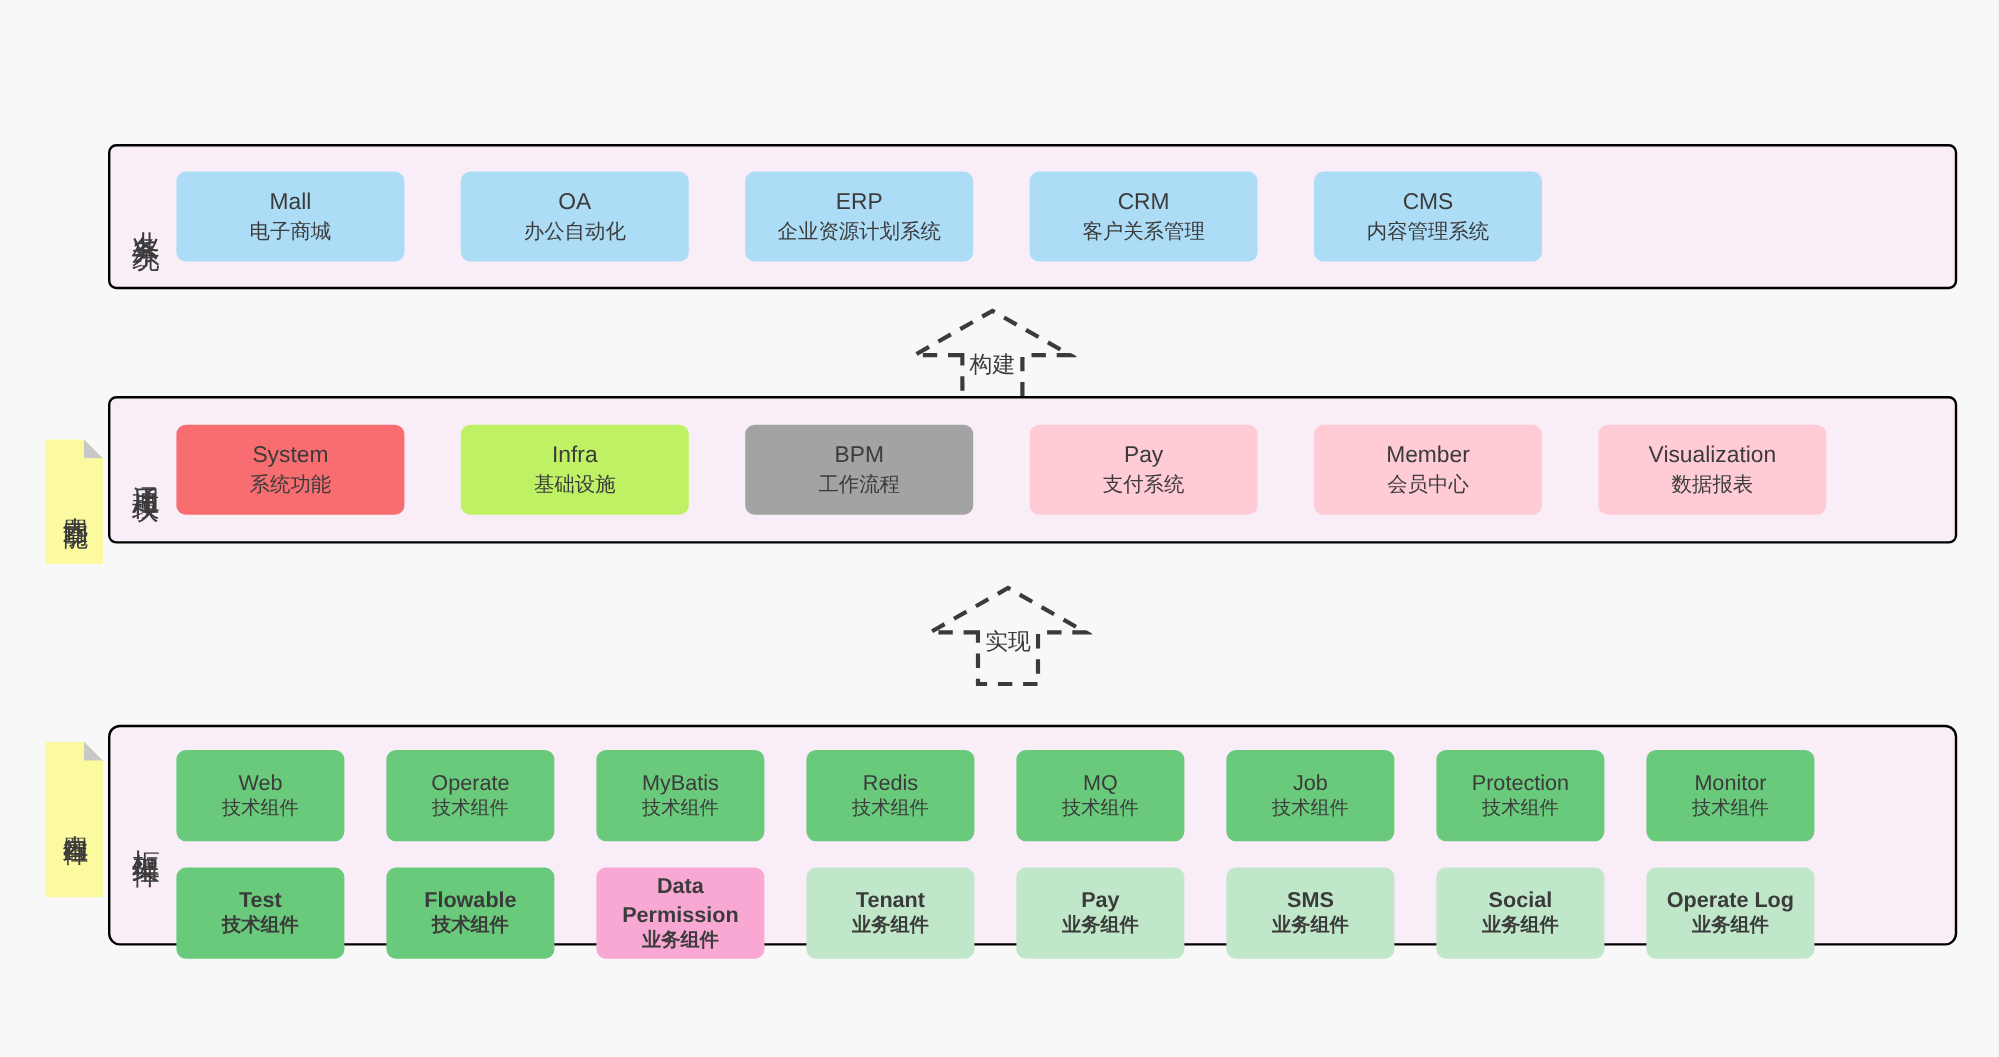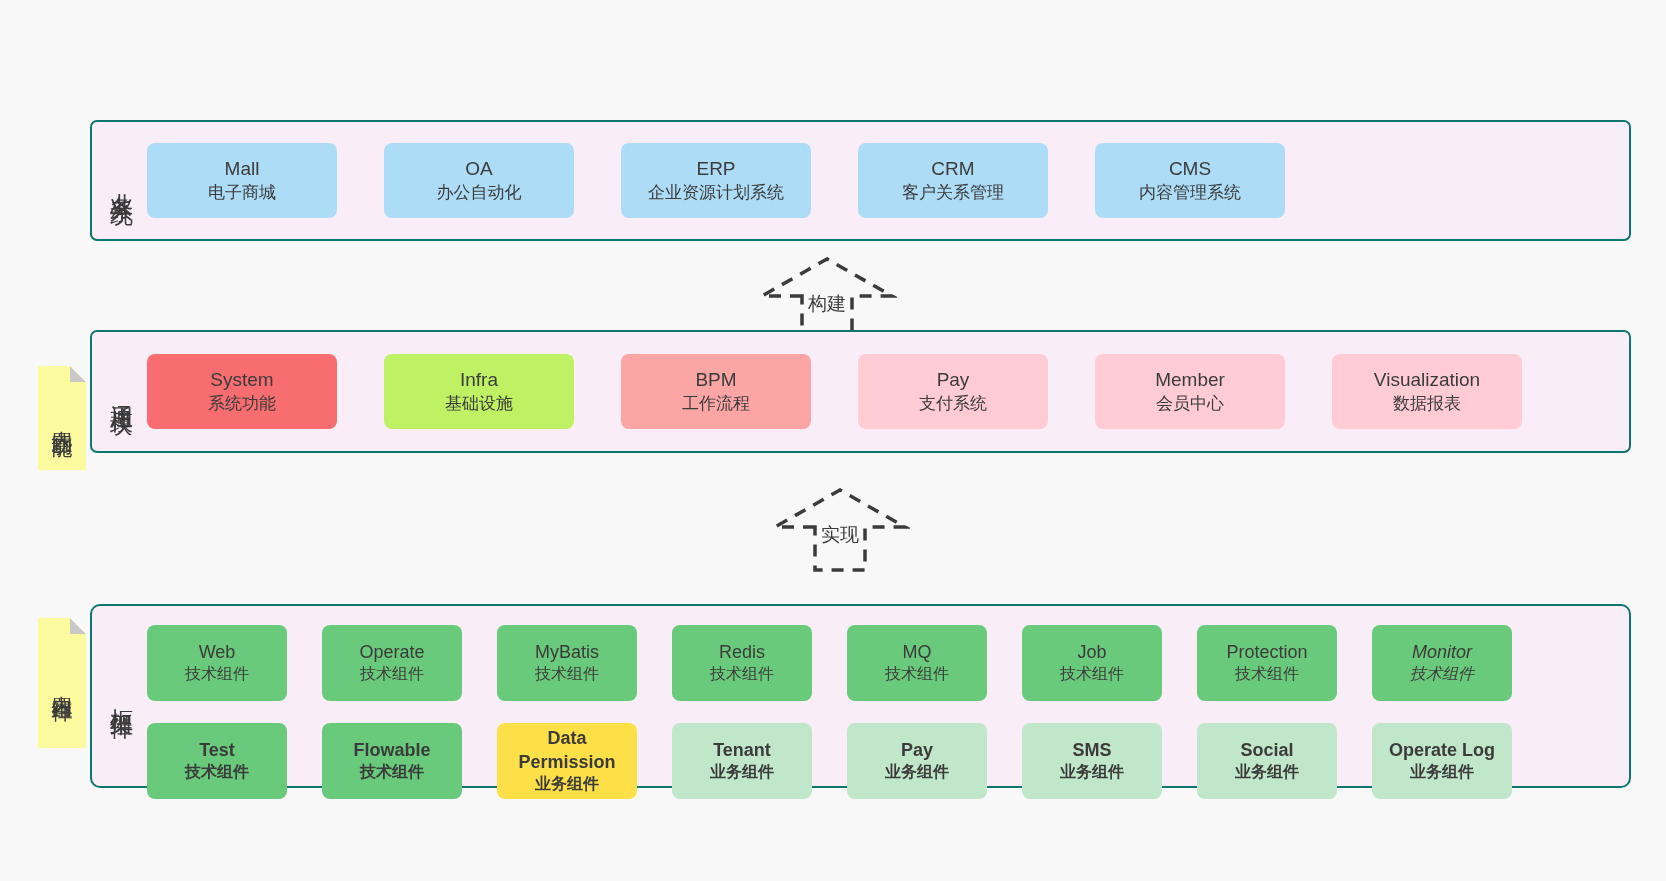--- a/index.html
+++ b/index.html
@@ -7,21 +7,21 @@
   body {
     background:#f8f8f8;
     font-family:"Liberation Sans","DejaVu Sans",sans-serif;
     color:#3b3b3b;
     position:relative;
     overflow:hidden;
   }
   .band {
     position:absolute; left:90px; width:1541px;
     background:#f9edf8;
-    border:2px solid #0f766e;
+    border:2px solid #000000;
     border-radius:7px;
   }
   #band-business  { top:120px; height:121px; }
   #band-common    { top:330px; height:123px; }
   #band-framework { top:604px; height:184px;border-radius:10px; }
 
   .band-label {
     position:absolute; left:15px; top:50%; transform:translateY(-50%);
     writing-mode:vertical-rl; text-orientation:upright;
     font-size:23px; letter-spacing:3px; color:#3b3b3b; white-space:nowrap;
@@ -112,21 +112,21 @@
   <div class="band-label">通用模块</div>
   <div class="row">
     <div class="box" style="background: rgb(247, 109, 112);">
       <span class="title">System</span>
       <span class="subtitle">系统功能</span>
     </div>
     <div class="box" style="background: #bef264;">
       <span class="title">Infra</span>
       <span class="subtitle">基础设施</span>
     </div>
-    <div class="box" style="background: #fca5a5;">
+    <div class="box" style="background: #a3a3a3;">
       <span class="title">BPM</span>
       <span class="subtitle">工作流程</span>
     </div>
     <div class="box" style="background: rgb(255, 204, 213);">
       <span class="title">Pay</span>
       <span class="subtitle">支付系统</span>
     </div>
     <div class="box" style="background: rgb(255, 204, 213);">
       <span class="title">Member</span>
       <span class="subtitle">会员中心</span>
@@ -172,35 +172,35 @@
       <span class="subtitle">技术组件</span>
     </div>
     <div class="box box-sm" style="background: rgb(105, 202, 123);">
       <span class="title">Job</span>
       <span class="subtitle">技术组件</span>
     </div>
     <div class="box box-sm" style="background: rgb(105, 202, 123);">
       <span class="title">Protection</span>
       <span class="subtitle">技术组件</span>
     </div>
-    <div class="box box-sm" style="background: rgb(105, 202, 123); font-style: italic;">
+    <div class="box box-sm" style="background: rgb(105, 202, 123);">
       <span class="title">Monitor</span>
       <span class="subtitle">技术组件</span>
     </div>
   </div>
   <div class="row row-2">
     <div class="box box-sm" style="background: rgb(105, 202, 123);">
       <span class="title">Test</span>
       <span class="subtitle">技术组件</span>
     </div>
     <div class="box box-sm" style="background: rgb(105, 202, 123);">
       <span class="title">Flowable</span>
       <span class="subtitle">技术组件</span>
     </div>
-    <div class="box box-sm" style="background: #fde047;">
+    <div class="box box-sm" style="background: #f9a8d4;">
       <span class="title">Data Permission</span>
       <span class="subtitle">业务组件</span>
     </div>
     <div class="box box-sm" style="background: rgb(192, 231, 201);">
       <span class="title">Tenant</span>
       <span class="subtitle">业务组件</span>
     </div>
     <div class="box box-sm" style="background: rgb(192, 231, 201);">
       <span class="title">Pay</span>
       <span class="subtitle">业务组件</span>

